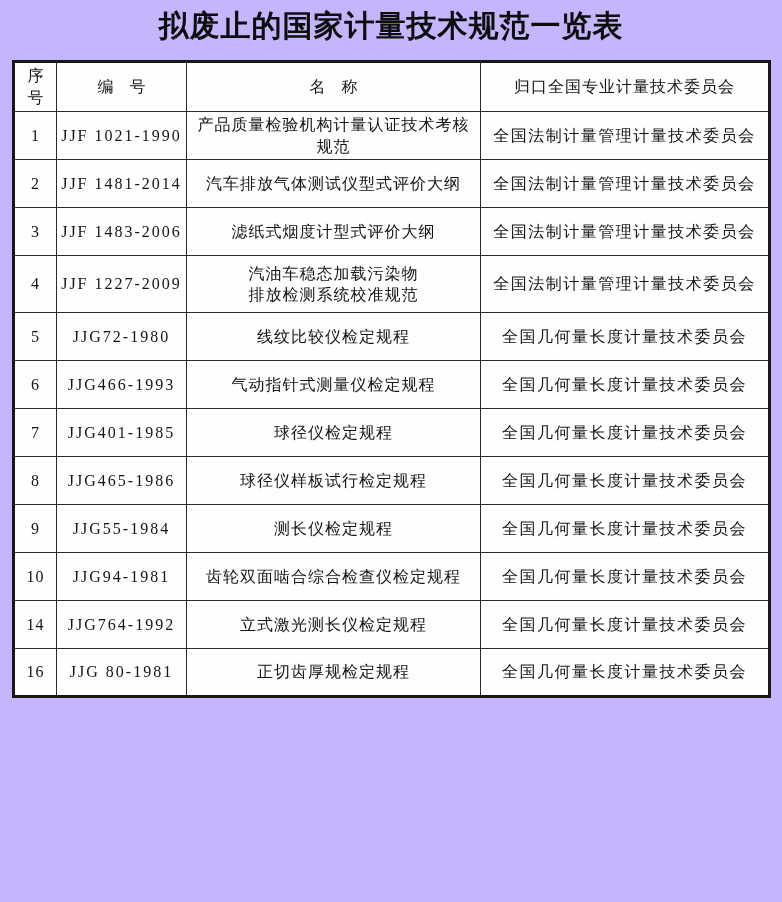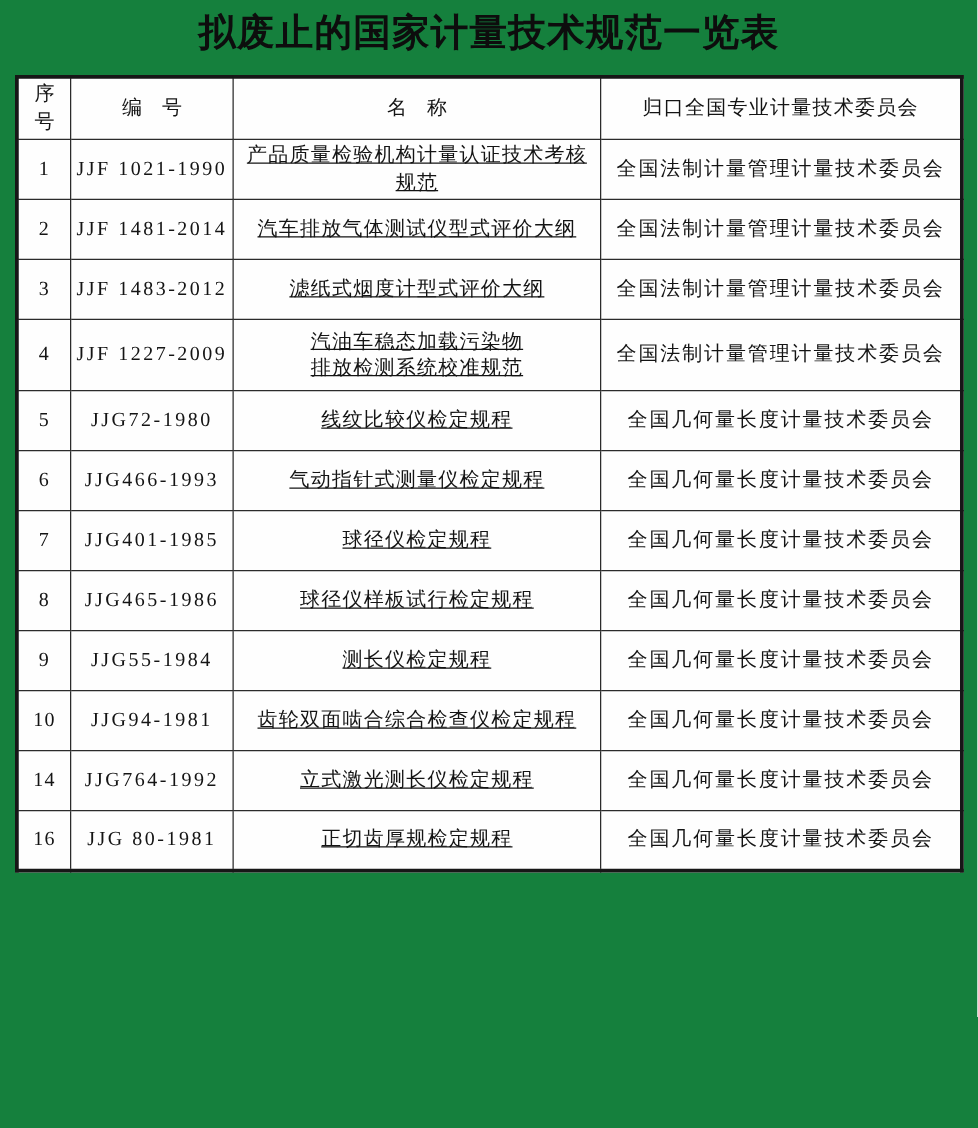--- a/index.html
+++ b/index.html
@@ -4,21 +4,21 @@
 <style>
   html, body {
     margin: 0;
     padding: 0;
     background: #ffffff;
   }
   .page {
     position: relative;
     width: 782px;
     height: 902px;
-    background: #15803d;
+    background: #c4b5fd;
     font-family: "Liberation Serif", "DejaVu Serif", serif;
     color: #141414;
     overflow: hidden;
   }
   .doc-title {
     margin: 0;
     padding-top: 6px;
     text-align: center;
     font-size: 30px;
     font-weight: bold;
@@ -48,21 +48,21 @@
   }
   tr.header-row { height: 50px; }
   tr.data-row   { height: 48px; }
   tr.data-row.tall { height: 57px; }
   .col-index { width: 43px; }
   .col-code  { width: 130px; }
   .col-name  { width: 294px; }
   .col-committee { width: 289px; }
   td.cell-index { font-size: 15px; letter-spacing: 1px; }
   td.cell-code  { letter-spacing: 2px; }
-  td.cell-name  { letter-spacing: 1px; text-decoration: underline; }
+  td.cell-name  { letter-spacing: 1px; }
   td.cell-committee { letter-spacing: 1.5px; }
   th.h-index { font-size: 15px; line-height: 1.4; }
   th.h-code, th.h-name { font-size: 17px; }
   th.h-committee { font-size: 17px; letter-spacing: 1px; }
 </style>
 </head>
 <body>
 
 <div class="page">
   <h1 class="doc-title">拟废止的国家计量技术规范一览表</h1>
@@ -93,21 +93,21 @@
 
   <tr class="data-row">
     <td class="cell-index">2</td>
     <td class="cell-code">JJF 1481-2014</td>
     <td class="cell-name">汽车排放气体测试仪型式评价大纲</td>
     <td class="cell-committee">全国法制计量管理计量技术委员会</td>
   </tr>
 
   <tr class="data-row">
     <td class="cell-index">3</td>
-    <td class="cell-code">JJF 1483-2012</td>
+    <td class="cell-code">JJF 1483-2006</td>
     <td class="cell-name">滤纸式烟度计型式评价大纲</td>
     <td class="cell-committee">全国法制计量管理计量技术委员会</td>
   </tr>
 
   <tr class="data-row tall">
     <td class="cell-index">4</td>
     <td class="cell-code">JJF 1227-2009</td>
     <td class="cell-name">汽油车稳态加载污染物
 排放检测系统校准规范</td>
     <td class="cell-committee">全国法制计量管理计量技术委员会</td>

